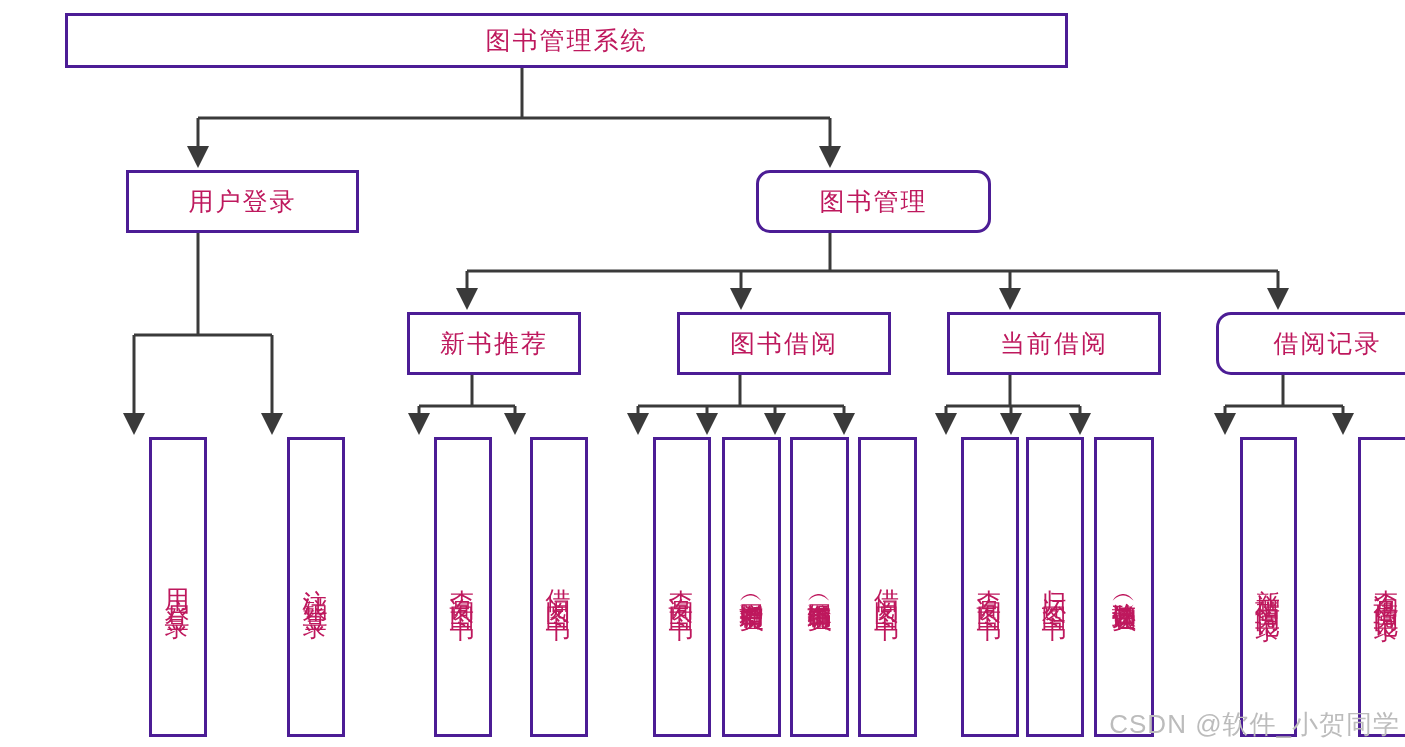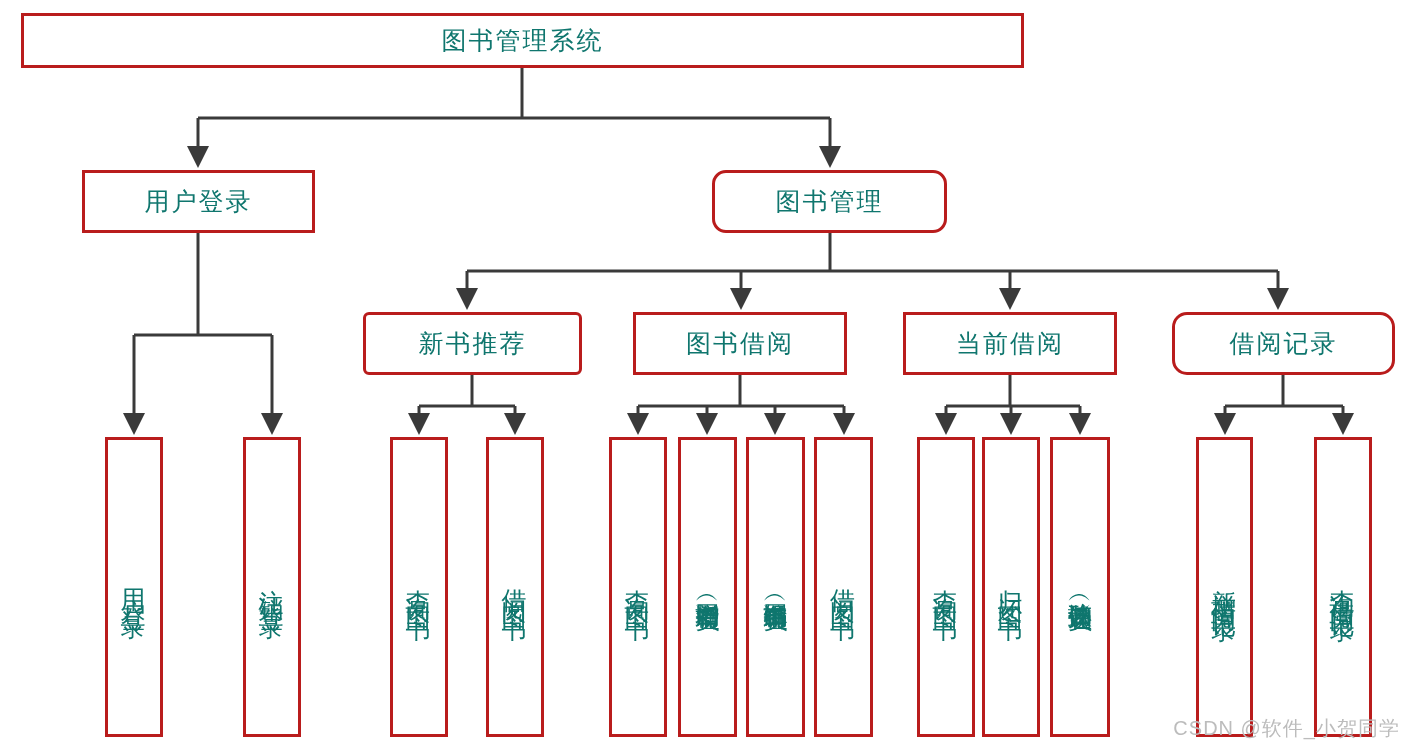--- a/index.html
+++ b/index.html
@@ -17,43 +17,44 @@
   }
   svg.wires {
     position: absolute;
     left: 0; top: 0;
     width: 1405px; height: 747px;
     pointer-events: none;
   }
   .node {
     position: absolute;
     box-sizing: border-box;
-    border: 3px solid #b91c1c;
+    border: 3px solid #4c1d95;
     background: #ffffff;
     display: flex;
     align-items: center;
     justify-content: center;
-    color: #0f766e;
+    color: #be185d;
     font-size: 25px;
     letter-spacing: 2px;
     z-index: 2;
+    margin-left: 44px;
   }
   .node.leaf {
     writing-mode: vertical-rl;
     text-orientation: mixed;
     letter-spacing: 0.36em;
   }
   .node.leaf.mid   { letter-spacing: 0.24em; }
   .node.leaf.tight { letter-spacing: 0.03em; font-size: 24px; }
   .watermark {
     position: absolute;
     right: 5px;
     bottom: 5px;
     color: #bcbcbc;
-    font-size: 20px;
+    font-size: 26px;
     letter-spacing: 1px;
     z-index: 10;
     white-space: nowrap;
   }
 </style>
 </head>
 <body>
 
 <div class="stage">
 
@@ -128,21 +129,21 @@
       <polygon points="1214,413 1236,413 1225,435"></polygon>
       <polygon points="1332,413 1354,413 1343,435"></polygon>
     </g>
   </svg>
 
   <div class="node" style="left:21px; top:13px; width:1003px; height:55px;">图书管理系统</div>
 
   <div class="node" style="left:82px; top:170px; width:233px; height:63px;">用户登录</div>
   <div class="node" style="left:712px; top:170px; width:235px; height:63px;border-radius:14px;">图书管理</div>
 
-  <div class="node" style="left:363px; top:312px; width:219px; height:63px;border-radius:6px;">新书推荐</div>
+  <div class="node" style="left:363px; top:312px; width:174px; height:63px;">新书推荐</div>
   <div class="node" style="left:903px; top:312px; width:214px; height:63px;">当前借阅</div>
   <div class="node" style="left:633px; top:312px; width:214px; height:63px;">图书借阅</div>
   <div class="node" style="left:1172px; top:312px; width:223px; height:63px;border-radius:15px;">借阅记录</div>
 
   <div class="node leaf" style="left:105px; top:437px; width:58px; height:300px;">用户登录</div>
   <div class="node leaf" style="left:243px; top:437px; width:58px; height:300px;">注销登录</div>
 
   <div class="node leaf" style="left:390px; top:437px; width:58px; height:300px;">查询图书</div>
   <div class="node leaf" style="left:486px; top:437px; width:58px; height:300px;">借阅图书</div>
 

